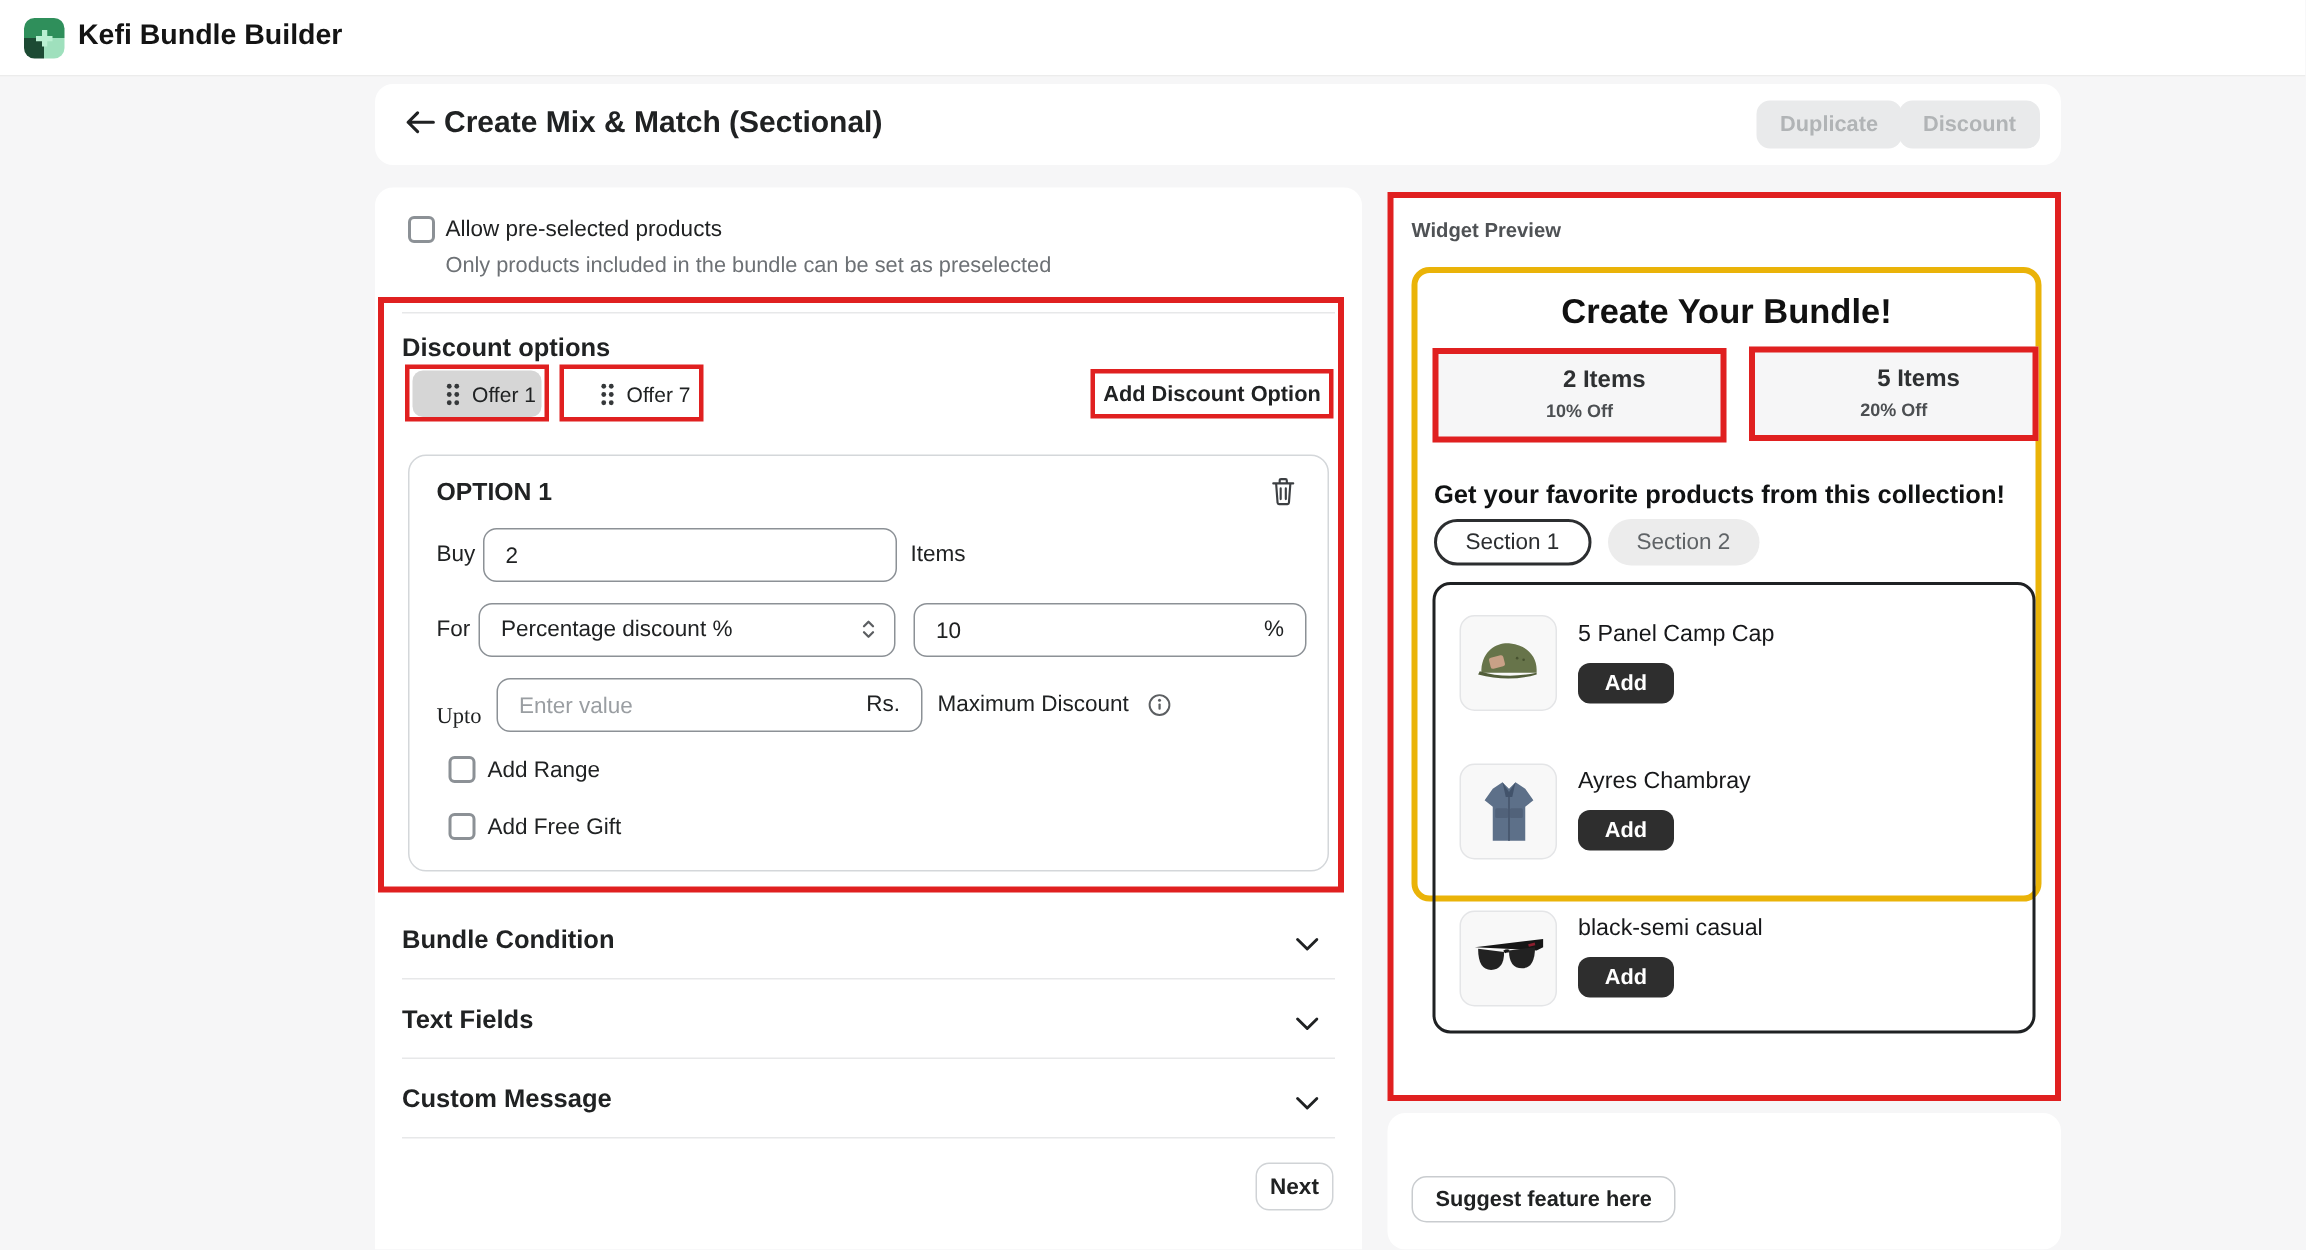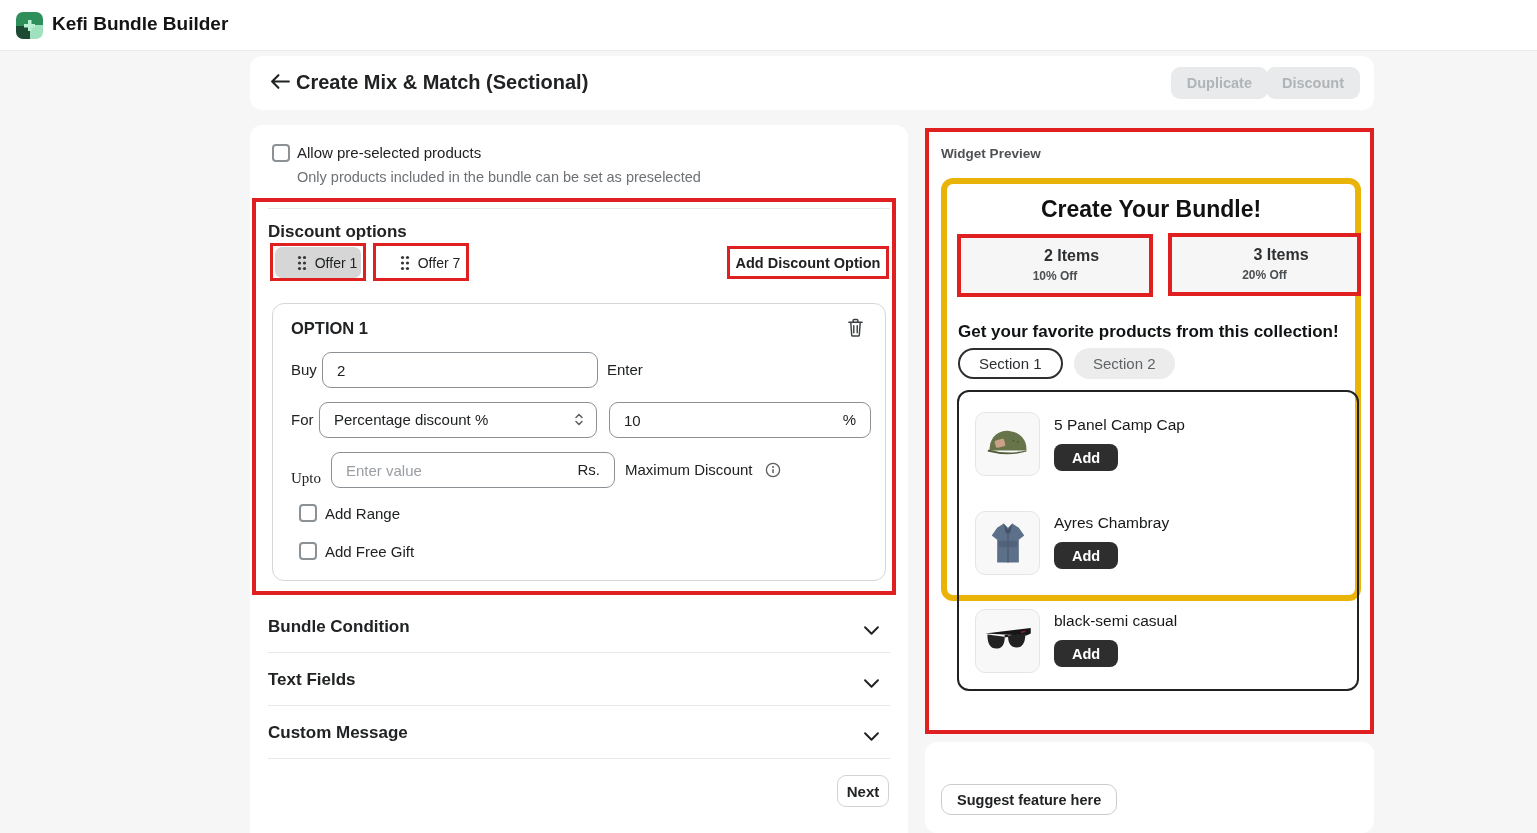--- a/index.html
+++ b/index.html
@@ -50,21 +50,21 @@
   .updown { position:absolute; right:12px; top:9px; }
   .acc-row { position:absolute; left:0; width:658px; height:34px; cursor:pointer; }
   .next-btn { position:absolute; left:587px; top:650px; width:52px; height:32px; background:#fff; border:1px solid #d0d3d6;
               border-radius:9px; font-family:inherit; font-size:15px; font-weight:700; color:#202223; }
   
   .anno { position:absolute; border:4px solid #e02020; pointer-events:none; }
   .anno3 { position:absolute; border:3px solid #e02020; pointer-events:none; }
   
   .preview-card { position:absolute; left:925px; top:128px; width:449px; height:606px; background:#fff; border:4px solid #e02020; }
   .pv-label { position:absolute; left:12px; top:14px; font-size:13.5px; font-weight:700; color:#4f5255; }
-  .widget { position:absolute; left:12px; top:46px; width:420px; height:423px; border:6px solid #eab308; border-radius:12px; background:#fff; }
+  .widget { position:absolute; left:12px; top:46px; width:420px; height:423px; border:4px solid #eab308; border-radius:12px; background:#fff; }
   .widget-title { position:absolute; left:0; top:12px; width:100%; text-align:center; font-size:23px; font-weight:700; color:#111; }
   .tier { position:absolute; border:4px solid #e02020; background:#f6f6f7; text-align:center; padding-top:9px; cursor:pointer; }
   .tier .t1 { font-size:16px; font-weight:700; color:#2e3032;padding-left:33px; }
   .tier .t2 { font-size:12px; font-weight:700; color:#4c4f52; margin-top:4px; }
   .pv-sub { position:absolute; left:11px; top:138px; font-size:17px; font-weight:600; color:#101213; }
   .pill { position:absolute; top:164px; height:31px; border-radius:17px; font-size:15px; display:flex; align-items:center;
           padding:0 19px; cursor:pointer; }
   .pill-active { border:2px solid #2c2e30; background:#fff; color:#2c2e30; }
   .pill-idle { background:#ececec; color:#5f6366; border:none; }
   .products { position:absolute; left:10px; top:206px; width:402px; height:301px; border:2px solid #1f2123; border-radius:12px; }
@@ -143,21 +143,21 @@
     <span style="position:absolute; right:20px; top:13px;">
       <svg viewBox="0 0 20 22" width="19" height="21">
           <path d="M3 5.5 H17 M7.5 5.5 V3.5 Q7.5 2.5 8.5 2.5 H11.5 Q12.5 2.5 12.5 3.5 V5.5 M5 5.5 L6 19 Q6.1 20 7 20 H13 Q13.9 20 14 19 L15 5.5 M8.2 9 V16.5 M11.8 9 V16.5" stroke="#3c3f42" stroke-width="1.5" fill="none" stroke-linecap="round" stroke-linejoin="round"></path>
         </svg>
     </span>
 
     <div class="lbl" style="left:18px; top:57px;">Buy</div>
     <div class="field" style="left:49px; top:48px; width:276px;">
       <input value="2" style="">
     </div>
-    <div class="lbl" style="left:334px; top:57px;">Enter</div>
+    <div class="lbl" style="left:334px; top:57px;">Items</div>
 
     <div class="lbl" style="left:18px; top:107px;">For</div>
     <div class="field" style="left:46px; top:98px; width:278px;">
       <span class="sel-text">Percentage discount %</span>
       <span class="updown">
         <svg viewBox="0 0 10 14" width="10" height="15">
             <path d="M2 5 L5 2 L8 5 M2 9 L5 12 L8 9" stroke="#5c5f62" stroke-width="1.5" fill="none" stroke-linecap="round" stroke-linejoin="round"></path>
           </svg>
       </span>
     </div>
@@ -222,21 +222,21 @@
   <div class="pv-label">Widget Preview</div>
 
   <div class="widget">
     <div class="widget-title">Create Your Bundle!</div>
 
     <div class="tier" style="left:10px; top:50px; width:196px; height:63px;">
       <div class="t1">2 Items</div>
       <div class="t2">10% Off</div>
     </div>
     <div class="tier" style="left:221px; top:49px; width:193px; height:63px;">
-      <div class="t1">3 Items</div>
+      <div class="t1">5 Items</div>
       <div class="t2">20% Off</div>
     </div>
 
     <div class="pv-sub">Get your favorite products from this collection!</div>
 
     <div class="pill pill-active" style="left:11px;">
         <span>Section 1</span>
       </div>
     <div class="pill pill-idle" style="left:127px;">
         <span>Section 2</span>

